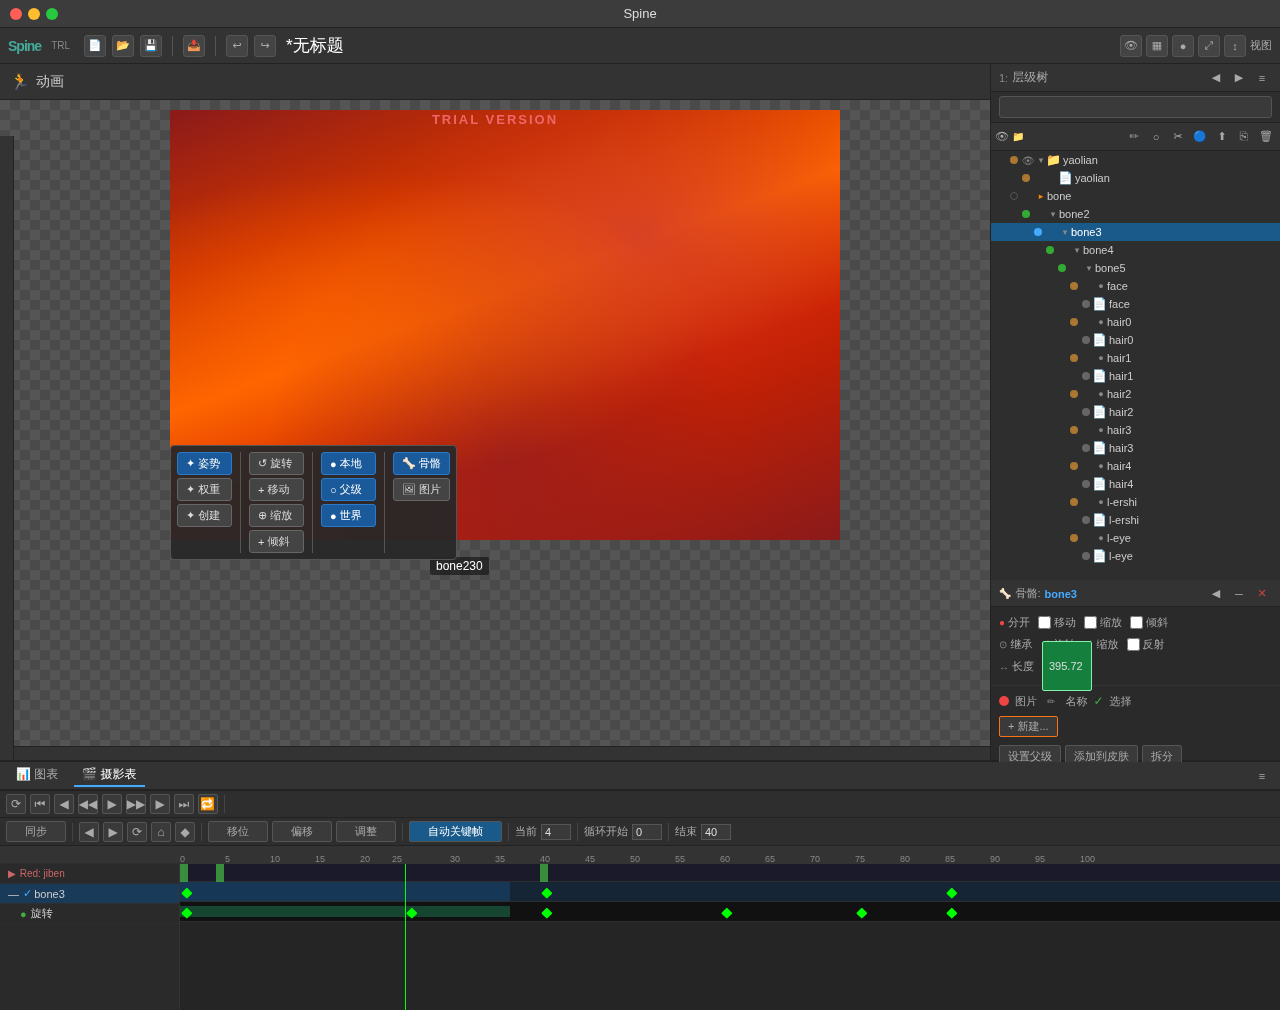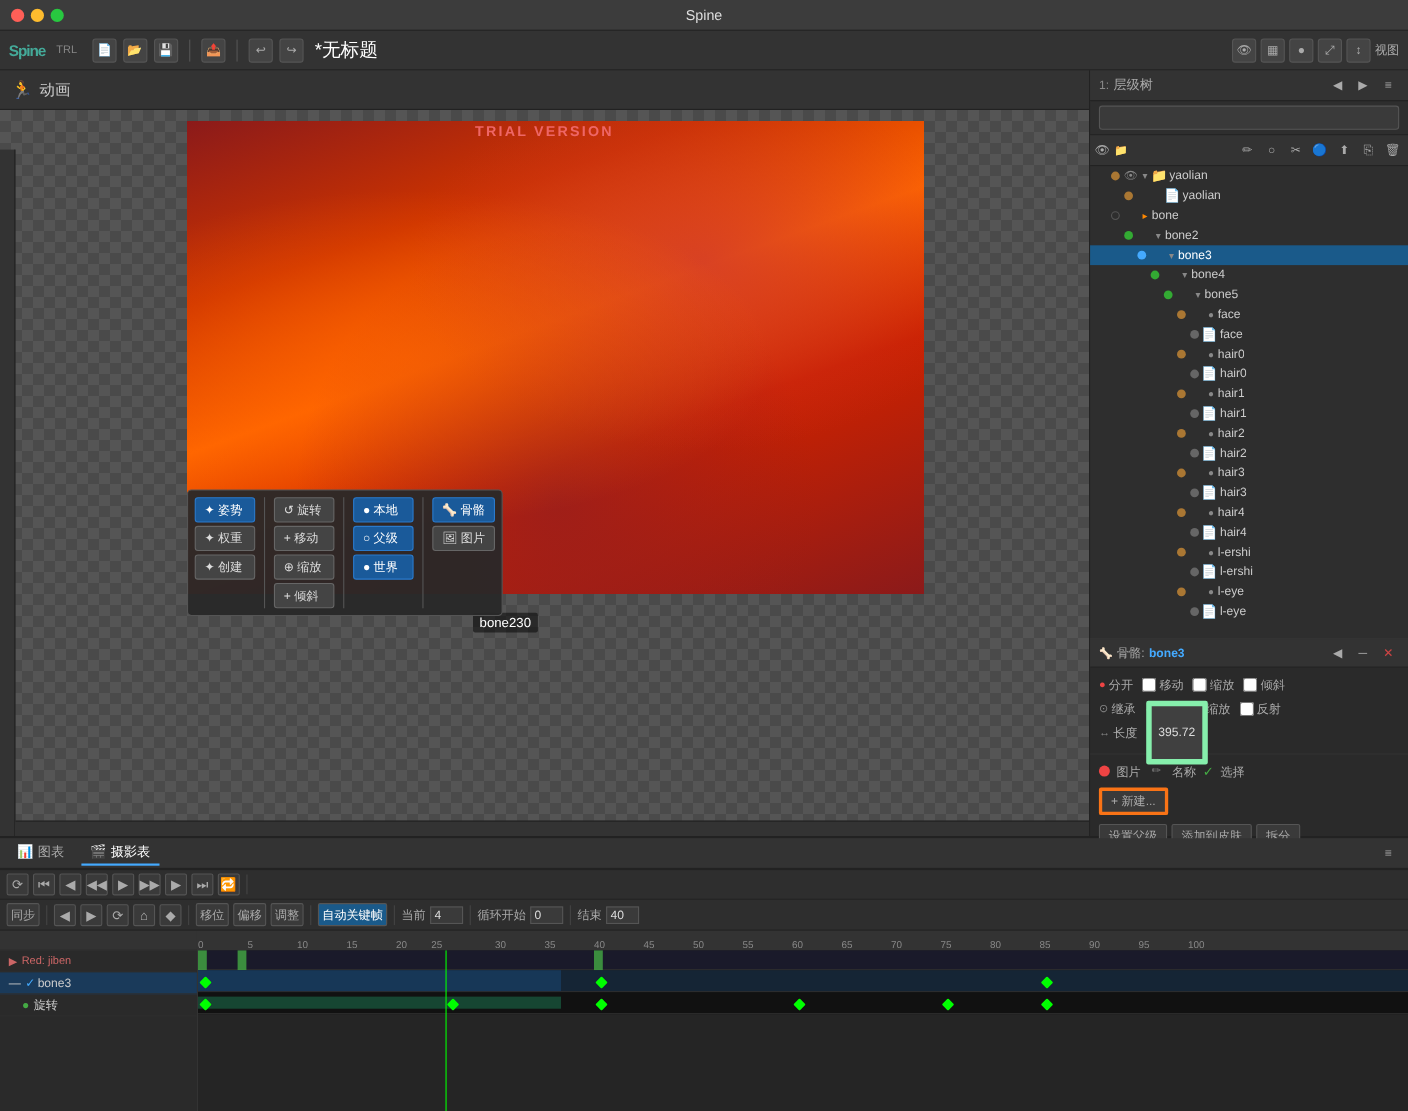--- a/index.html
+++ b/index.html
@@ -108,21 +108,21 @@
     }
     .bone-props-title { font-size: 11px; color: #aaa; }
     .bone-name-label { font-size: 11px; color: #4af; font-weight: bold; }
 
     
     #bottom-section { height: 250px; display: flex; flex-direction: column; border-top: 2px solid #222; }
     #timeline-header { height: 28px; background: #333; display: flex; align-items: center; padding: 0 8px; gap: 8px; border-bottom: 1px solid #222; }
     .tl-tab { padding: 2px 8px; cursor: pointer; font-size: 12px; color: #aaa; border-bottom: 2px solid transparent; }
     .tl-tab.active { color: #fff; border-bottom-color: #4af; }
     #timeline-tools { height: 28px; background: #2e2e2e; display: flex; align-items: center; padding: 0 6px; gap: 4px; border-bottom: 1px solid #222; }
-    .tl-tool-btn { padding: 2px 3px; background: #3a3a3a; border: 1px solid #555; border-radius: 2px; color: #aaa; font-size: 11px; cursor: pointer; }
+    .tl-tool-btn { padding: 2px 18px; background: #3a3a3a; border: 1px solid #555; border-radius: 2px; color: #aaa; font-size: 11px; cursor: pointer; }
     .tl-tool-btn.active { background: #1a5a8a; color: #fff; }
     .tl-sep { width: 1px; height: 18px; background: #444; margin: 0 2px; }
     .tl-number-input { width: 30px; background: #3a3a3a; border: 1px solid #555; color: #ddd; font-size: 11px; padding: 1px 3px; }
     #timeline-area { display: flex; flex: 1; overflow: hidden; }
     #track-labels { width: 180px; background: #2a2a2a; border-right: 1px solid #333; flex-shrink: 0; }
     .track-label { height: 20px; display: flex; align-items: center; padding: 0 8px; font-size: 11px; color: #ccc; border-bottom: 1px solid #2e2e2e; }
     .track-label.header { background: #333; font-size: 10px; color: #888; height: 18px; }
     .track-label.selected { background: #1a3a5a; }
     #timeline-ruler-area { flex: 1; display: flex; flex-direction: column; overflow-x: hidden; }
     #timeline-ruler { height: 18px; background: #333; display: flex; align-items: flex-end; padding-bottom: 2px; position: relative; }
@@ -151,26 +151,26 @@
       font-size: 11px; color: #ddd; background: #444; min-width: 55px; display: flex; align-items: center; gap: 3px;
     }
     .popup-btn.blue { background: #1a5a9a; border-color: #2a7acc; color: #fff; }
     .popup-sep-v { width: 1px; background: #555; margin: 0 2px; align-self: stretch; }
 
     
     .props-section { padding: 4px 8px; }
     .props-row { display: flex; align-items: center; gap: 8px; height: 22px; }
     .cb-group { display: flex; align-items: center; gap: 3px; }
     .cb-label { font-size: 11px; color: #aaa; }
-    .value-display { background: #404040; border: 5px solid #86efac; padding: 18px 6px; font-size: 11px; color: #ddd; border-radius: 2px; min-width: 50px; }
+    .value-display { background: #15803d; border: 1px solid #86efac; padding: 18px 6px; font-size: 11px; color: #ddd; border-radius: 2px; min-width: 50px; }
     .props-divider { height: 1px; background: #333; margin: 4px 0; }
     .img-props-row { display: flex; align-items: center; gap: 6px; height: 22px; padding: 0 8px; }
     .img-dot { width: 10px; height: 10px; border-radius: 50%; background: #e44; flex-shrink: 0; }
     .color-swatch { width: 50px; height: 16px; background: #ddd; border: 1px solid #888; border-radius: 2px; }
-    .new-btn { background: #3a3a3a; border: 3px solid #f97316; color: #aaa; padding: 2px 8px; font-size: 11px; border-radius: 2px; cursor: pointer; }
+    .new-btn { background: #3a3a3a; border: 1px solid #f97316; color: #aaa; padding: 2px 8px; font-size: 11px; border-radius: 2px; cursor: pointer; }
     .bottom-btns { display: flex; gap: 4px; padding: 4px 8px; }
     .bottom-action-btn { background: #3a3a3a; border: 1px solid #555; color: #aaa; padding: 3px 8px; font-size: 11px; border-radius: 2px; cursor: pointer; }
 
     .green-check { color: #4a4; }
   </style>
 </head>
 <body>
 
 <div id="titlebar">
   <div class="traffic-lights">

